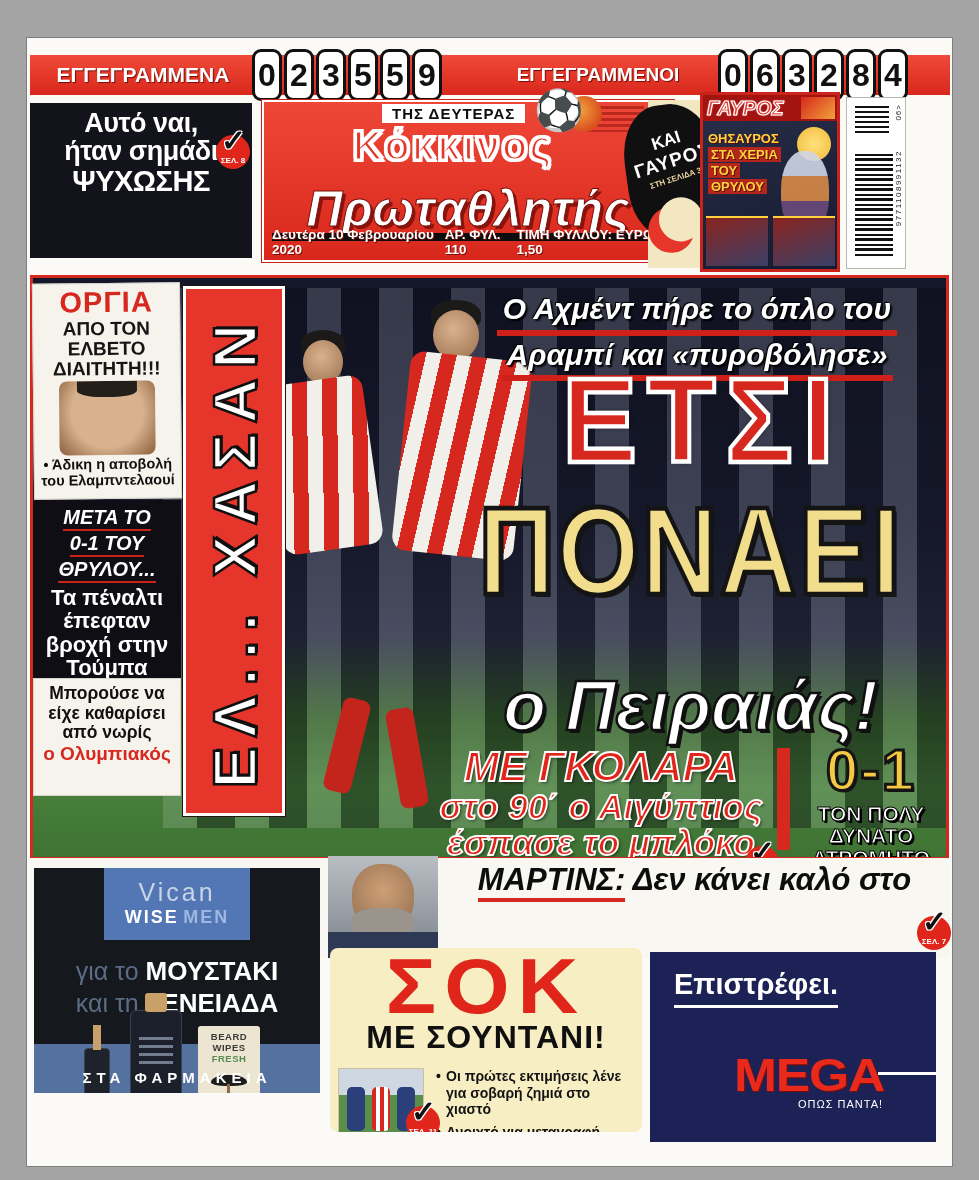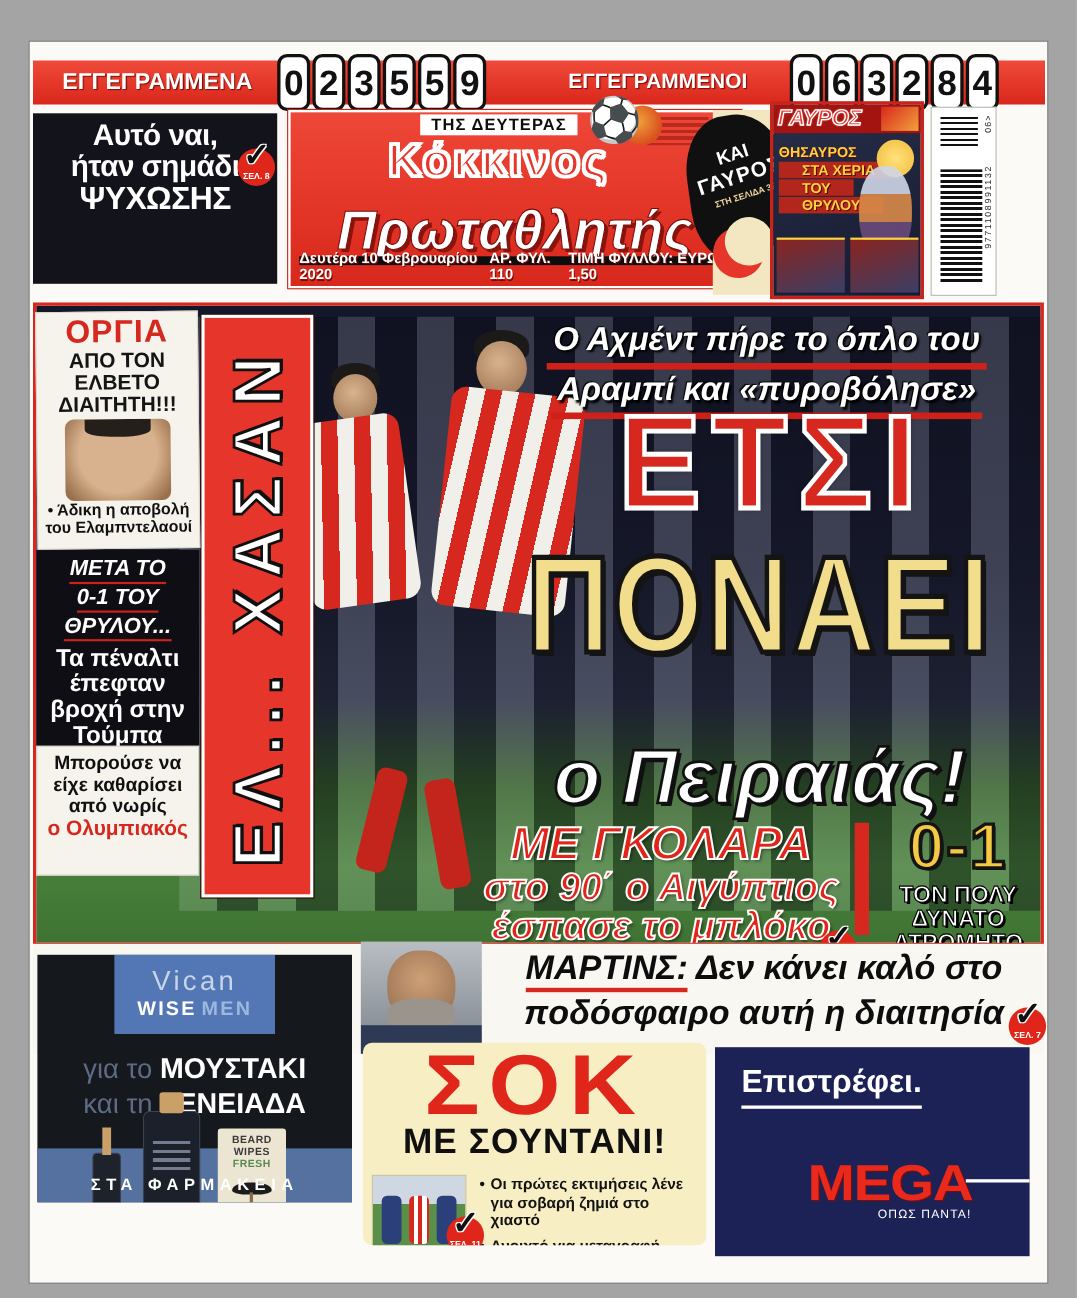--- a/index.html
+++ b/index.html
@@ -51,21 +51,21 @@
   .bubble .b3 { font-size:8px; font-weight:bold; color:#f0d7a0; margin-top:2px; }
   .crescent { position:absolute; left:14px; bottom:-16px; width:46px; height:46px; border-radius:50%; background:#e6352b; }
   .crescent::after { content:""; position:absolute; left:12px; top:-8px; width:44px; height:44px; border-radius:50%; background:#f2e7c0; }
   .gcov { left:673px; top:54px; width:140px; height:180px; background:linear-gradient(160deg,#2a2f4a,#141a30); border:3px solid #c9231b; overflow:hidden; }
   .gcov-head { height:26px; background:#a31310; text-align:left; padding-left:4px; font-size:20px; font-weight:bold; font-style:italic; color:#e6352b;
     -webkit-text-stroke:1.2px #fff; text-shadow:0 0 2px #fff; line-height:26px; }
   .gcov-mini { position:absolute; right:2px; top:2px; width:34px; height:22px; background:linear-gradient(135deg,#d9271c,#f0a23c); }
   .gcov-star { position:absolute; right:6px; top:32px; width:34px; height:34px; border-radius:50%; background:radial-gradient(#ffe27a,#f2b93c); transform:rotate(-12deg); }
   .gcov-player { position:absolute; right:8px; top:56px; width:48px; height:84px; border-radius:45%; background:linear-gradient(180deg,#cfd6e6 0 30%, #d98a48 30% 60%, #6a4a7a 60% 100%); opacity:.9; }
   .gcov-line { font-size:13px; font-weight:bold; color:#ffd23e; text-shadow:1px 1px 0 #5a0a06; margin:1px 0 0 5px; width:max-content; }
-  .gcov-line.boxed { background:#b3261c; padding:0 21px; }
+  .gcov-line.boxed { background:#b3261c; padding:0 3px; }
   .gcov-pan { position:absolute; bottom:3px; width:62px; height:50px; background:linear-gradient(160deg,#8a2420,#3a3f66); border-top:2px solid #ffd23e; }
   .barcode { left:819px; top:59px; width:60px; height:172px; background:#fff; border:1px solid #b8b8b2; }
   .bc-top { position:absolute; left:8px; top:8px; width:34px; height:30px; background:repeating-linear-gradient(180deg,#111 0 2px,#fff 2px 5px); }
   .bc-main { position:absolute; left:8px; top:56px; width:38px; height:104px; background:repeating-linear-gradient(180deg,#111 0 2px,#fff 2px 4px,#111 4px 7px,#fff 7px 10px); }
   .bc-num { position:absolute; right:2px; top:52px; writing-mode:vertical-rl; transform:rotate(180deg); font-size:8px; letter-spacing:1.5px; color:#222; }
   .bc-code { position:absolute; right:2px; top:6px; writing-mode:vertical-rl; transform:rotate(180deg); font-size:8px; letter-spacing:1px; color:#222; }
 
   
   .photo { left:3px; top:237px; width:919px; height:585px; border:3px solid #d6281e; overflow:hidden;
     background:linear-gradient(180deg,#14172a 0%,#1d2136 42%,#2a2f45 62%,#356229 76%,#47803a 88%,#3f7334 100%); }
@@ -312,21 +312,20 @@
   </div>
 
   <div class="abs martins">
     <div class="coach">
       <div class="f"></div>
       <div class="b"></div>
       <div class="j"></div>
     </div>
     <div class="m-head">
       <span class="u">ΜΑΡΤΙΝΣ:</span><span> Δεν κάνει καλό στο</span><br>
-      <span>ποδόσφαιρο αυτή η διαιτησία</span>
     </div>
     <div class="pg-badge m-badge">
       <span class="check">✓</span>
       <span class="pg">ΣΕΛ. 7</span>
     </div>
   </div>
 
   <div class="abs vican">
     <div class="v-head">
       <div class="v-brand">Vican</div>

